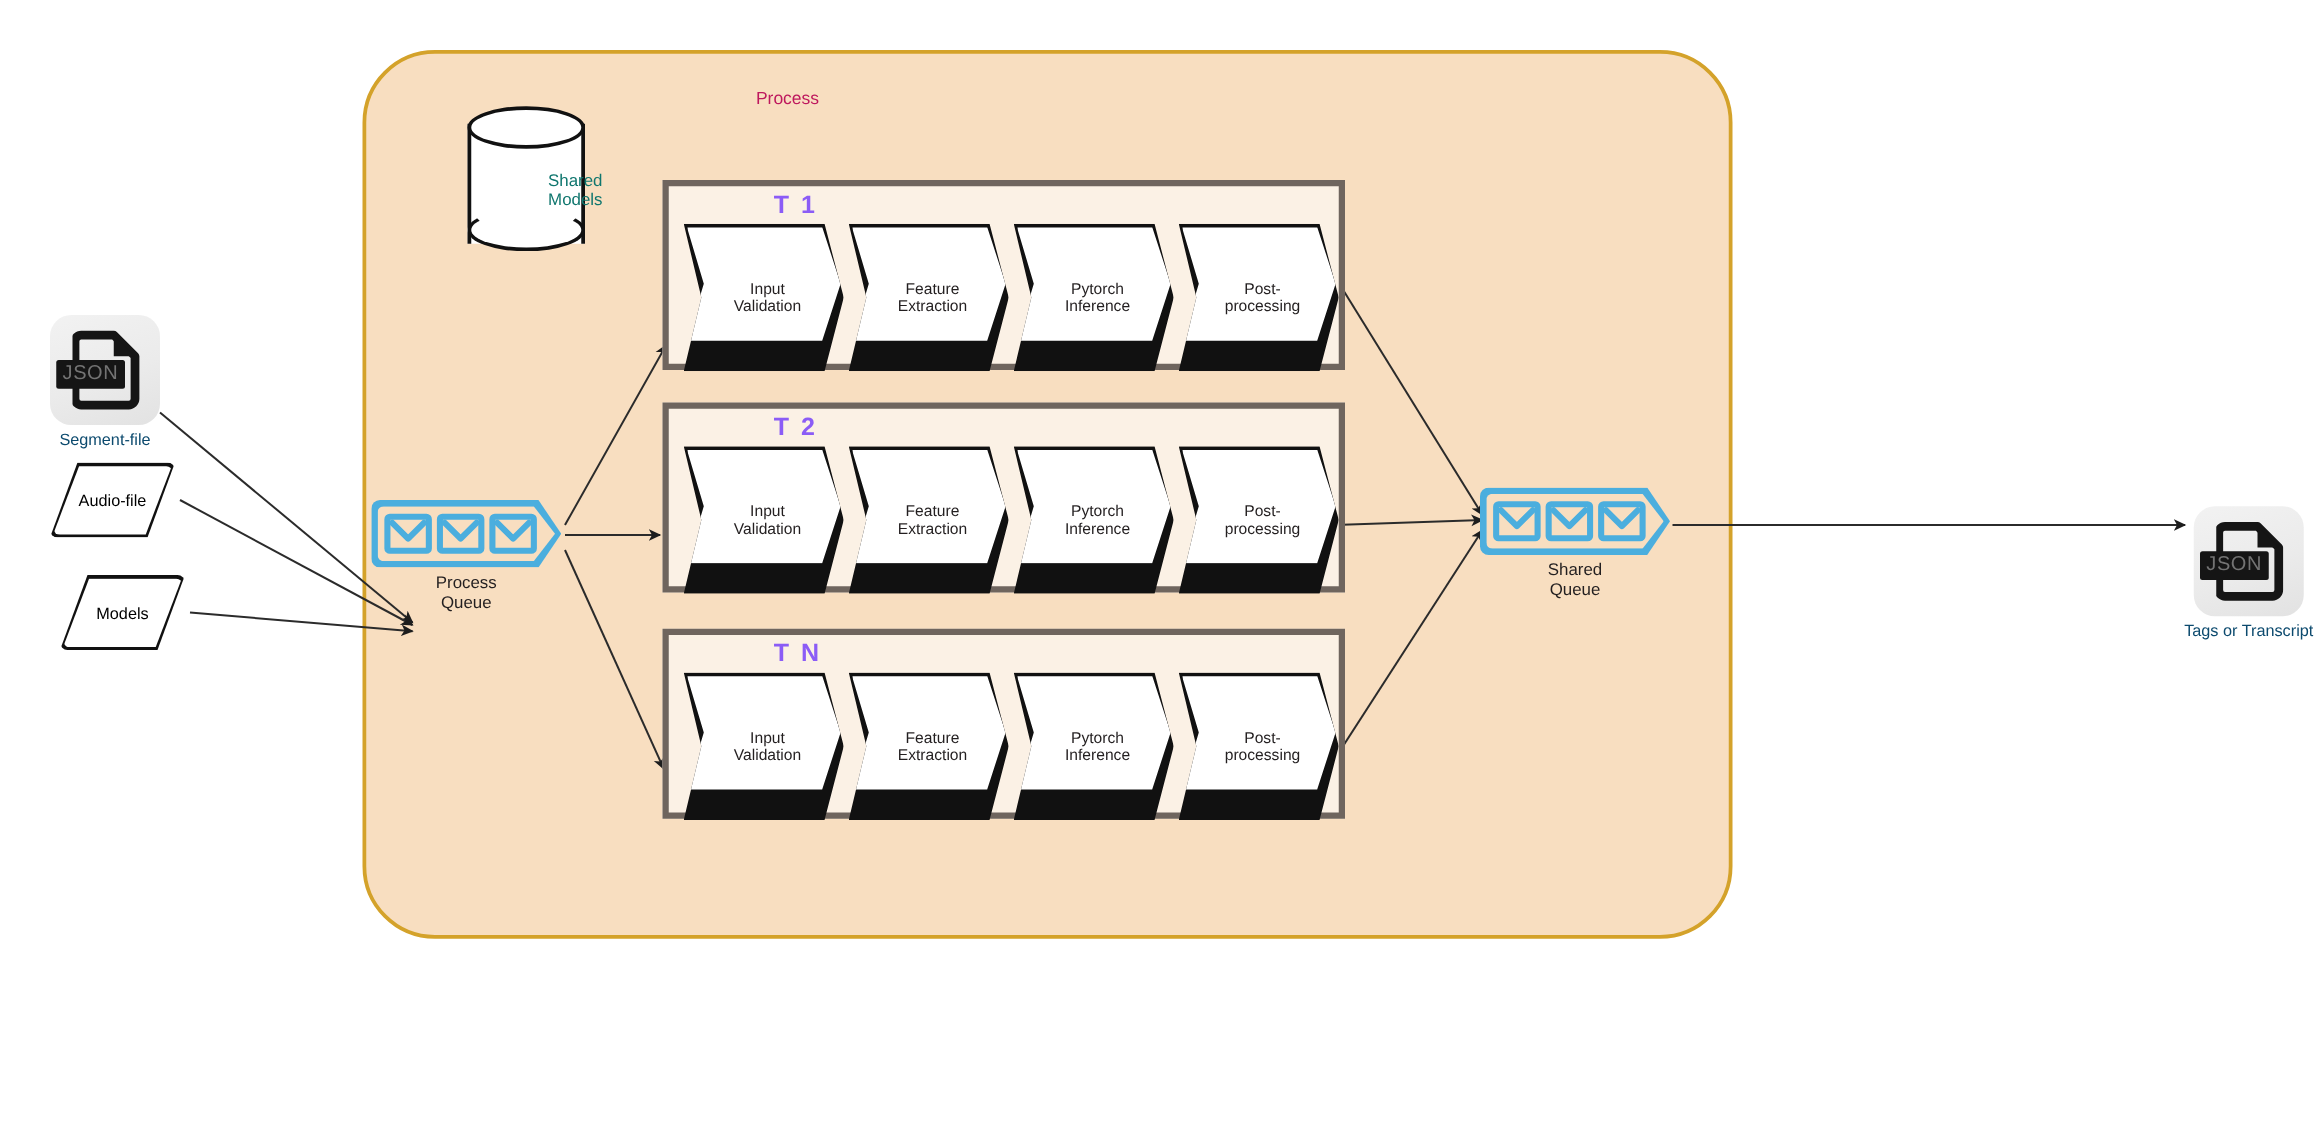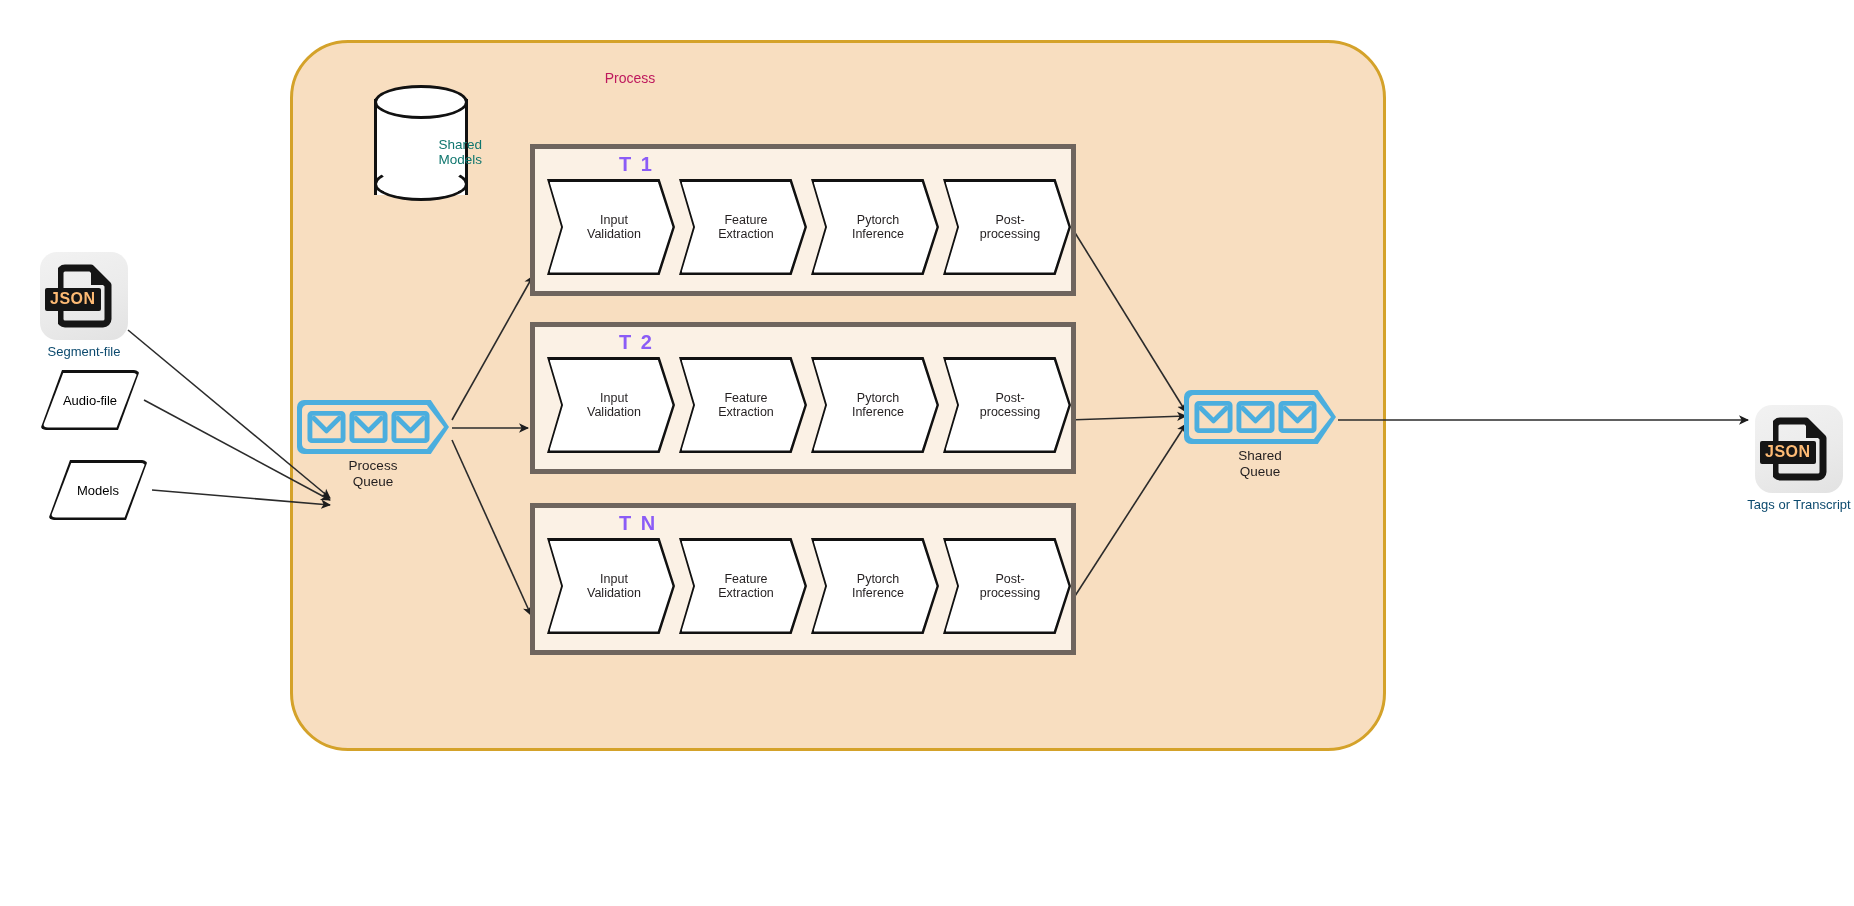--- a/index.html
+++ b/index.html
@@ -50,21 +50,21 @@
   }
   #lane-0{top:144px;}
   #lane-1{top:322px;}
   #lane-2{top:503px;}
   .lane-title{
     position:absolute;left:84px;top:4px;
     font-size:20px;font-weight:bold;letter-spacing:2px;color:#8b5cf6;
   }
   .stages{position:absolute;left:12px;top:30px;display:flex;gap:4px;}
   .chev{
-    position:relative;width:128px;height:96px;
+    position:relative;width:128px;height:118px;
     background:#fff;
     display:flex;align-items:center;justify-content:center;
     clip-path:polygon(0 0,88% 0,100% 50%,88% 100%,0 100%,11% 50%);
   }
   .chev .inner{
     position:absolute;left:2.5px;top:2.5px;width:123px;height:91px;
     background:#fff;
     clip-path:polygon(0 0,88% 0,100% 50%,88% 100%,0 100%,11% 50%);
   }
   .chev.outline{background:#111;}
@@ -125,21 +125,21 @@
 
   
   .jsonicon{position:absolute;z-index:3;width:88px;height:88px;}
   .jsonicon .tile{
     position:absolute;left:0;top:0;width:88px;height:88px;border-radius:17px;
     background:linear-gradient(160deg,#f2f2f2 0%,#ebebeb 55%,#e2e2e2 100%);
   }
   .jsonicon .doc{position:absolute;left:18px;top:12px;}
   .jsonicon .jl{
     position:absolute;left:5px;top:36px;
-    background:#151515;color:#fdba74;font-weight:bold;
+    background:#151515;color:#737373;font-weight:normal;
     font-size:16px;letter-spacing:0.5px;
     padding:2px 5px 3px 5px;border-radius:2px;
     font-family:"Liberation Sans","DejaVu Sans",sans-serif;
   }
   .icon-caption{
     position:absolute;top:92px;width:170px;left:-41px;text-align:center;
     font-size:13px;color:#0c4a6e;
   }
   #icon-segment{left:40px;top:252px;}
   #icon-out{left:1755px;top:405px;}

